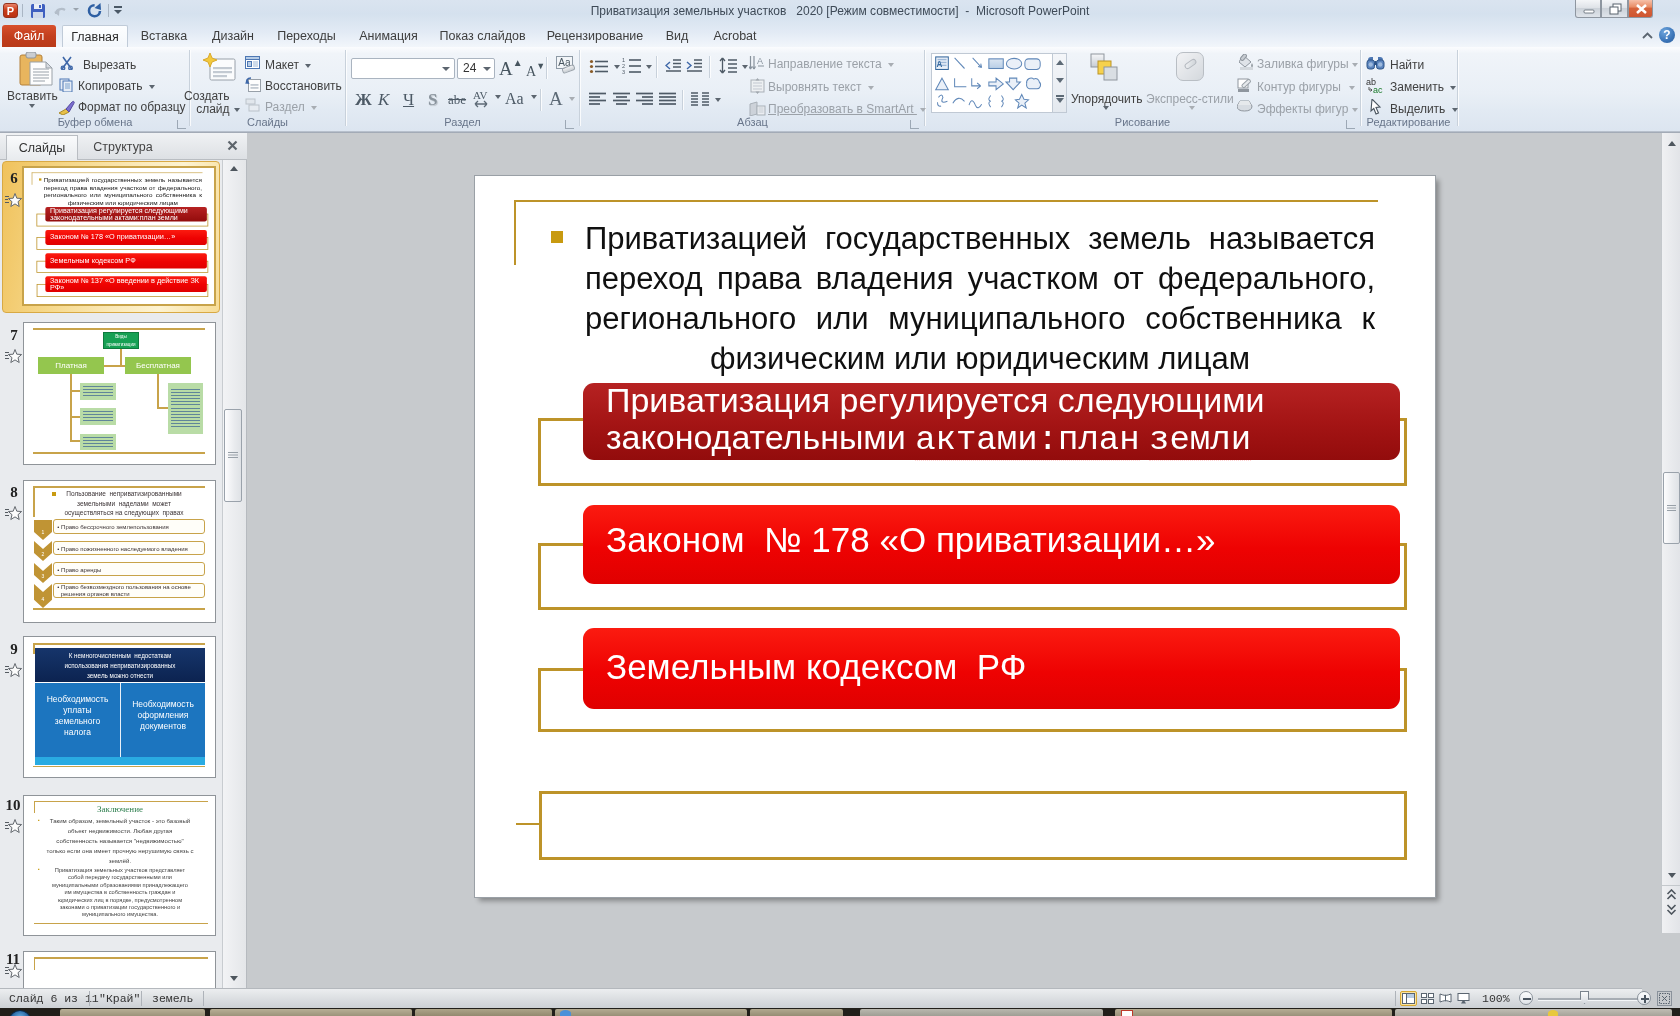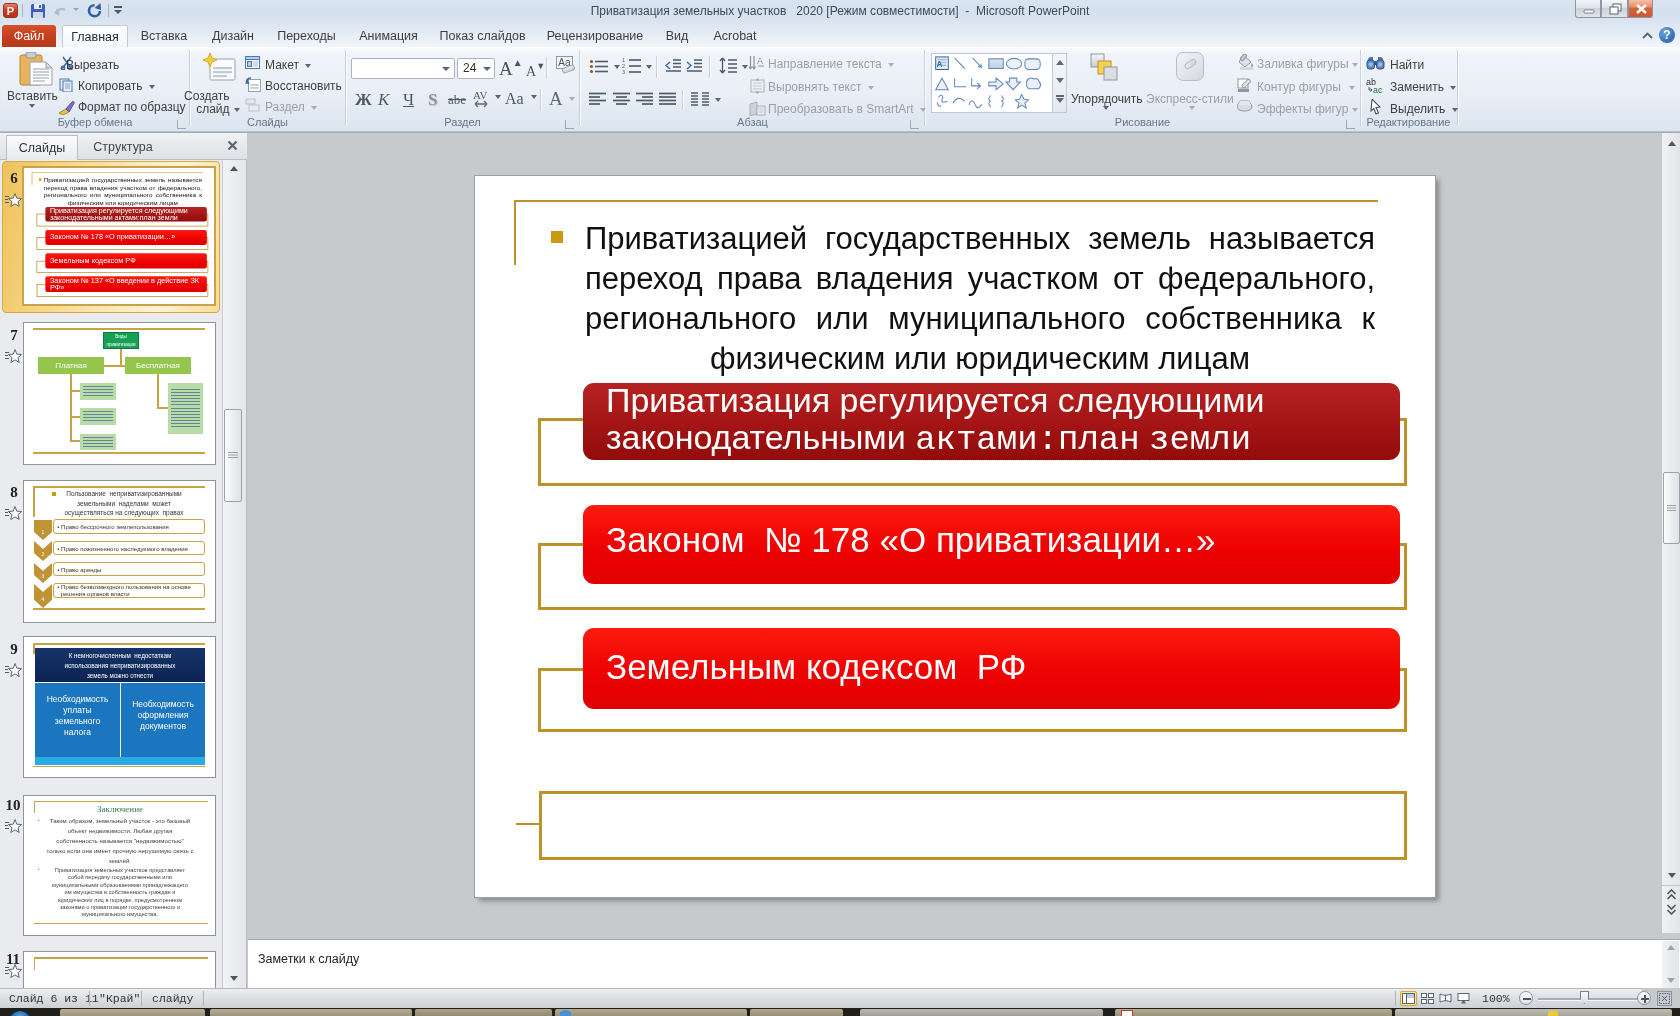--- a/index.html
+++ b/index.html
@@ -155,21 +155,21 @@
         <line x1="16" y1="29" x2="28" y2="29"></line>
       </g>
   </svg>
   <div class="lbl" style="left:7px;top:42px;width:50px;text-align:center;">Вставить</div>
   <div class="dd" style="position:absolute;left:26px;top:57px;"></div>
   <svg class="ic" style="left:60px;top:9px;" width="14" height="14" viewBox="0 0 14 14">
       <path d="M2 13 L11 1 M11.5 13 L3 1" stroke="#3e67a8" stroke-width="1.6"></path>
       <circle cx="3" cy="12" r="1.8" fill="none" stroke="#3e67a8" stroke-width="1.3"></circle>
       <circle cx="10.5" cy="12" r="1.8" fill="none" stroke="#3e67a8" stroke-width="1.3"></circle>
     </svg>
-  <div class="lbl" style="left:66px;top:11px;">Вырезать</div>
+  <div class="lbl" style="left:83px;top:11px;">Вырезать</div>
   <svg class="ic" style="left:59px;top:31px;" width="15" height="14" viewBox="0 0 15 14">
       <rect x="1" y="1" width="9" height="11" fill="#e7edf6" stroke="#4d77b3"></rect>
       <rect x="4" y="3" width="9" height="11" fill="#e7edf6" stroke="#4d77b3"></rect>
       <g stroke="#7ba0cc" stroke-width="1">
         <line x1="6" y1="6" x2="11" y2="6"></line>
         <line x1="6" y1="8" x2="11" y2="8"></line>
         <line x1="6" y1="10" x2="11" y2="10"></line>
       </g>
     </svg>
   <div class="lbl" style="left:78px;top:32px;text-align:right;">Копировать</div>
@@ -368,21 +368,21 @@
   <div class="lbl g" style="left:768px;top:33px;">Выровнять текст <span class="dd dis"></span></div>
   <svg class="ic" style="left:748px;top:54px;opacity:.8;" width="18" height="15" viewBox="0 0 18 15">
       <path d="M2 3 L9 1 L9 13 L2 15 Z" fill="#c8cdd3" stroke="#9aa1a8"></path>
       <rect x="9" y="5" width="8" height="9" fill="#eef0f2" stroke="#9aa1a8"></rect>
       <g stroke="#b9bfc6" stroke-width=".9">
         <line x1="10.5" y1="7" x2="15.5" y2="7"></line>
         <line x1="10.5" y1="9" x2="15.5" y2="9"></line>
         <line x1="10.5" y1="11" x2="15.5" y2="11"></line>
       </g>
     </svg>
-  <div class="lbl g" style="left:768px;top:55px;">Преобразовать в SmartArt <span class="dd dis"></span></div>
+  <div class="lbl g" style="left:768px;top:55px;text-decoration:underline;">Преобразовать в SmartArt <span class="dd dis"></span></div>
 
   <div class="ic" style="left:931px;top:6px;width:122px;height:60px;background:#fff;border:1px solid #c0c9d4;"></div>
   <svg class="ic" style="left:933px;top:8px;" width="118" height="54" viewBox="0 0 131 56" preserveAspectRatio="none">
     <g fill="none" stroke="#5f87b8" stroke-width="1.1">
       <rect x="3" y="2" width="14" height="13" fill="#eaf0f8" stroke="#37699e"></rect>
       <line x1="24" y1="3" x2="35" y2="14"></line>
       <path d="M44 3 L54 13 M54 13 L50 12 M54 13 L53 9"></path>
       <rect x="62" y="4" width="16" height="10" fill="url(#gb)"></rect>
       <ellipse cx="90" cy="9" rx="8.5" ry="5.5" fill="#eaf0f8"></ellipse>
       <rect x="102" y="4" width="17" height="11" rx="4" fill="#eaf0f8"></rect>
@@ -685,34 +685,27 @@
         <div style="margin:5px auto 0;width:8px;height:0;border-left:4px solid transparent;border-right:4px solid transparent;border-top:5px solid #4e565e;"></div>
       </div>
     <div style="position:absolute;left:0;top:752px;width:19px;height:1px;background:#c4c8cc;"></div>
     <svg style="position:absolute;left:4px;top:756px;" width="11" height="12" viewBox="0 0 11 12">
         <path d="M1.5 5 L5.5 1 L9.5 5 M1.5 10 L5.5 6 L9.5 10" fill="none" stroke="#4e565e" stroke-width="1.6"></path>
       </svg>
     <svg style="position:absolute;left:4px;top:770px;" width="11" height="12" viewBox="0 0 11 12">
         <path d="M1.5 2 L5.5 6 L9.5 2 M1.5 7 L5.5 11 L9.5 7" fill="none" stroke="#4e565e" stroke-width="1.6"></path>
       </svg>
   </div>
-  <div class="abs" id="notes">
-      <div style="position:absolute;left:10px;top:12px;font-size:12.5px;color:#222;">Заметки к слайду</div>
-    <div style="position:absolute;right:1px;top:1px;width:17px;height:47px;background:linear-gradient(90deg,#f0f1f3,#e2e4e8);">
-      <div style="margin:4px auto 0;width:8px;height:0;border-left:4px solid transparent;border-right:4px solid transparent;border-bottom:5px solid #9aa2ab;"></div>
-      <div style="margin:28px auto 0;width:8px;height:0;border-left:4px solid transparent;border-right:4px solid transparent;border-top:5px solid #9aa2ab;"></div>
-    </div>
-  </div>
 </div>
 <div class="abs" id="statusbar">
   <span style="position:absolute;left:9px;top:3px;font-size:11.5px;">Слайд 6 из 11</span>
     <span style="position:absolute;left:89px;top:2px;width:1px;height:15px;background:#aeb3b9;"></span>
   <span style="position:absolute;left:99px;top:3px;font-size:11.5px;">"Край"</span>
     <span style="position:absolute;left:141px;top:2px;width:1px;height:15px;background:#aeb3b9;"></span>
-  <span style="position:absolute;left:152px;top:3px;font-size:11.5px;">слайду</span>
+  <span style="position:absolute;left:152px;top:3px;font-size:11.5px;">земель</span>
     <span style="position:absolute;left:203px;top:2px;width:1px;height:15px;background:#aeb3b9;"></span>
   <span style="position:absolute;left:1395px;top:2px;width:1px;height:15px;background:#aeb3b9;"></span>
   <span style="position:absolute;left:1400px;top:2px;width:17px;height:15px;background:#fbe3a0;border:1px solid #d6a833;border-radius:2px;"></span>
   <svg style="position:absolute;left:1402px;top:4px;" width="13" height="11" viewBox="0 0 13 11">
       <rect x="0.5" y="0.5" width="12" height="10" fill="#fff" stroke="#5a6570"></rect>
       <line x1="4.5" y1="0.5" x2="4.5" y2="10.5" stroke="#5a6570"></line>
       <rect x="5" y="1" width="7" height="4" fill="#b8cce2"></rect>
     </svg>
   <svg style="position:absolute;left:1421px;top:4px;" width="13" height="11" viewBox="0 0 13 11">
       <g fill="#fff" stroke="#5a6570">

